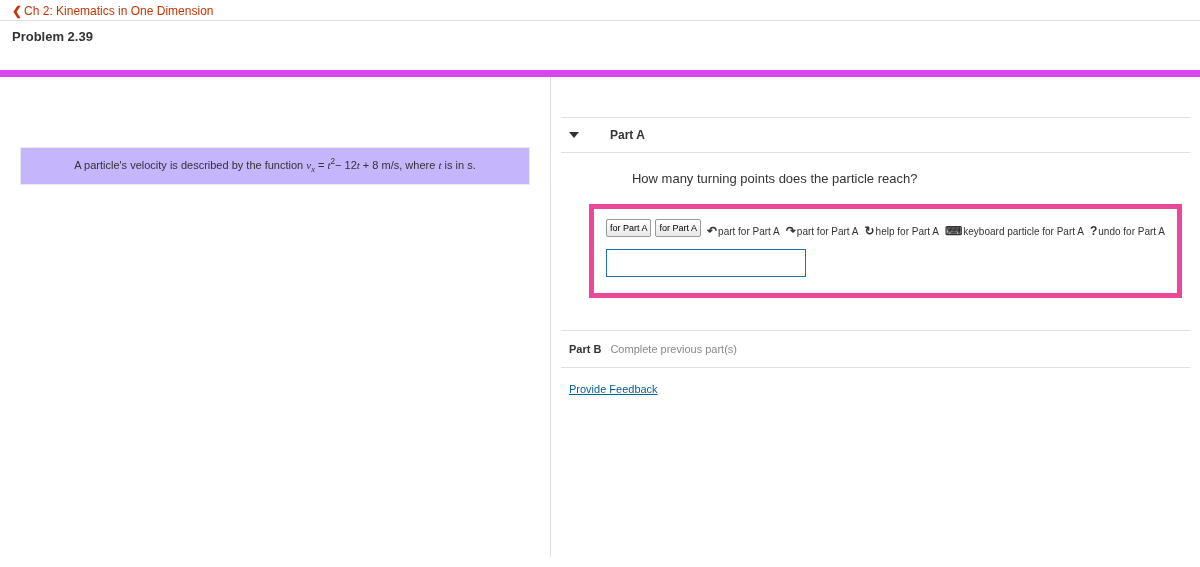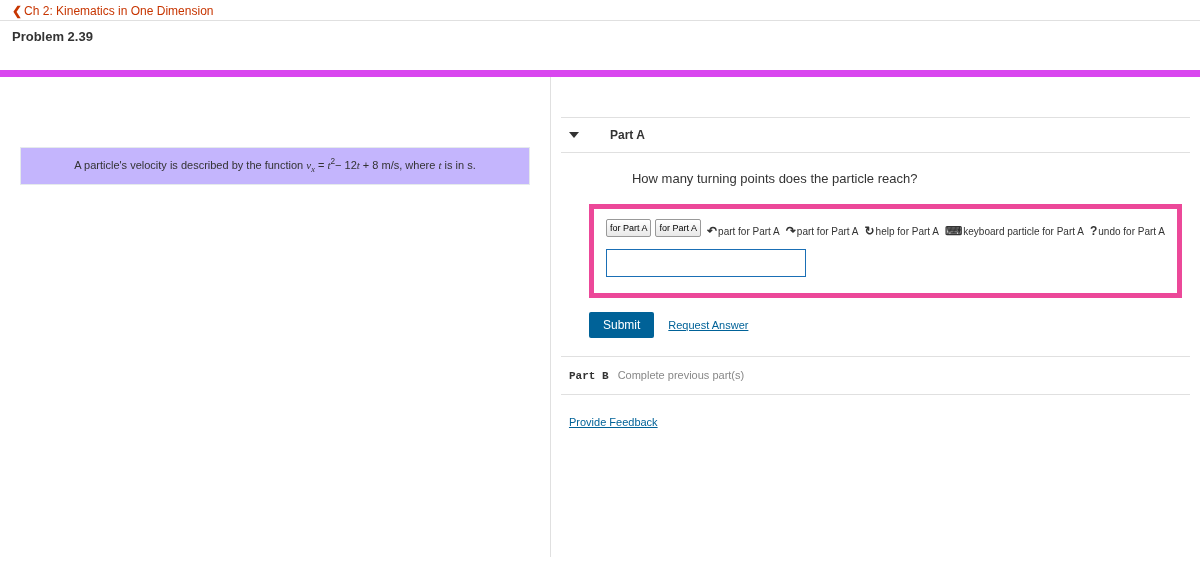--- a/index.html
+++ b/index.html
@@ -145,24 +145,24 @@
       color: #006298;
       text-decoration: underline;
       font-size: 11px;
       cursor: pointer;
     }
     .subpart {
       border-top: 1px solid #e0e0e0;
       padding: 12px 8px;
       font-size: 11px;
     }
-    .subpart .pl { font-weight: bold; margin-right: 6px; font-family: Liberation Mono, monospace; }
+    .subpart .pl { font-weight: bold; margin-right: 6px; }
     .subpart .msg { color: #888; }
     .feedback {
-      padding: 20px 8px;
+      padding: 14px 8px;
       border-top: 1px solid #e0e0e0;
     }
     sup { font-size: 0.75em; vertical-align: super; }
     sub { font-size: 0.75em; vertical-align: sub; }
   </style>
 </head>
 <body>
 
 <div class="nav-bar">
   <a class="breadcrumb">
@@ -212,24 +212,20 @@
             <span>keyboard particle for Part A</span>
           </span>
           <span class="tool-item">
             <span class="tool-icon">?</span>
             <span>undo for Part A</span>
           </span>
         </div>
         <input type="text" class="answer-input" style="">
       </div>
 
-      <div class="actions">
-        <button class="submit-btn">Submit</button>
-        <a class="link">Request Answer</a>
-      </div>
     </div>
 
     <div class="subpart">
       <span class="pl">Part B</span>
       <span class="msg">Complete previous part(s)</span>
     </div>
 
 
     <div class="feedback">
       <a class="link">Provide Feedback</a>

